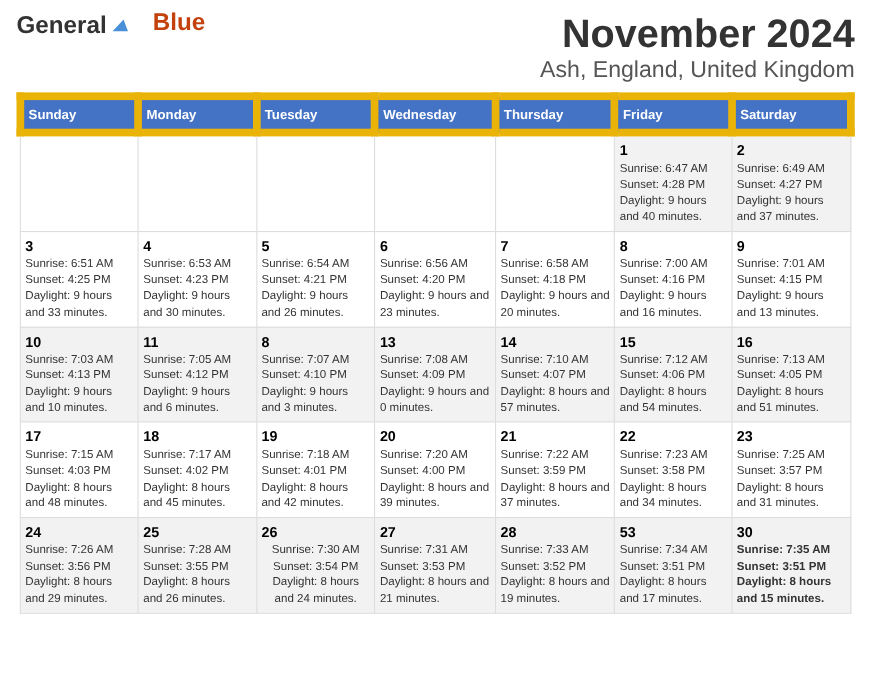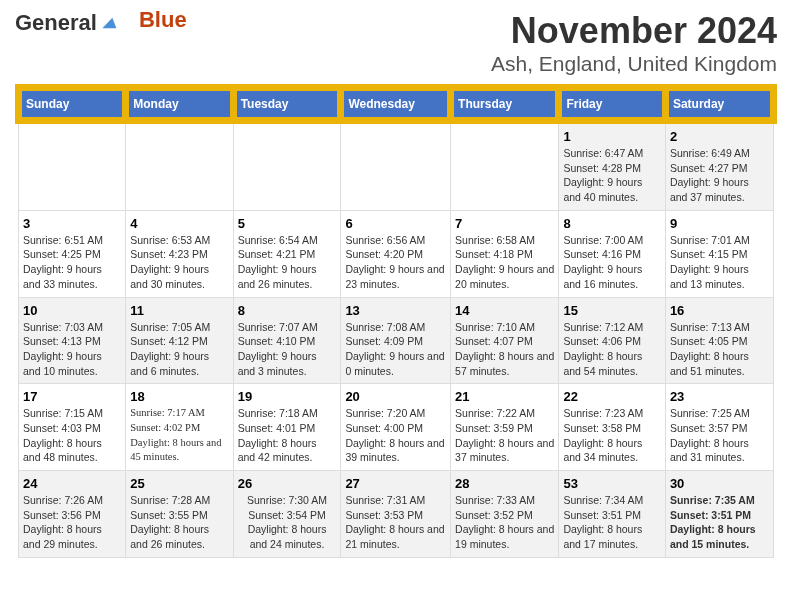--- a/index.html
+++ b/index.html
@@ -236,21 +236,21 @@
       </tr>
       <tr>
         <td>
           <span class="day-number">17</span>
           <div class="day-info" style="white-space: pre-line;">Sunrise: 7:15 AM
 Sunset: 4:03 PM
 Daylight: 8 hours and 48 minutes.</div>
         </td>
         <td>
           <span class="day-number">18</span>
-          <div class="day-info" style="white-space: pre-line; font-family: Liberation Serif, serif;">Sunrise: 7:17 AM
+          <div class="day-info" style="white-space: pre-line;">Sunrise: 7:17 AM
 Sunset: 4:02 PM
 Daylight: 8 hours and 45 minutes.</div>
         </td>
         <td>
           <span class="day-number">19</span>
           <div class="day-info" style="white-space: pre-line;">Sunrise: 7:18 AM
 Sunset: 4:01 PM
 Daylight: 8 hours and 42 minutes.</div>
         </td>
         <td>

